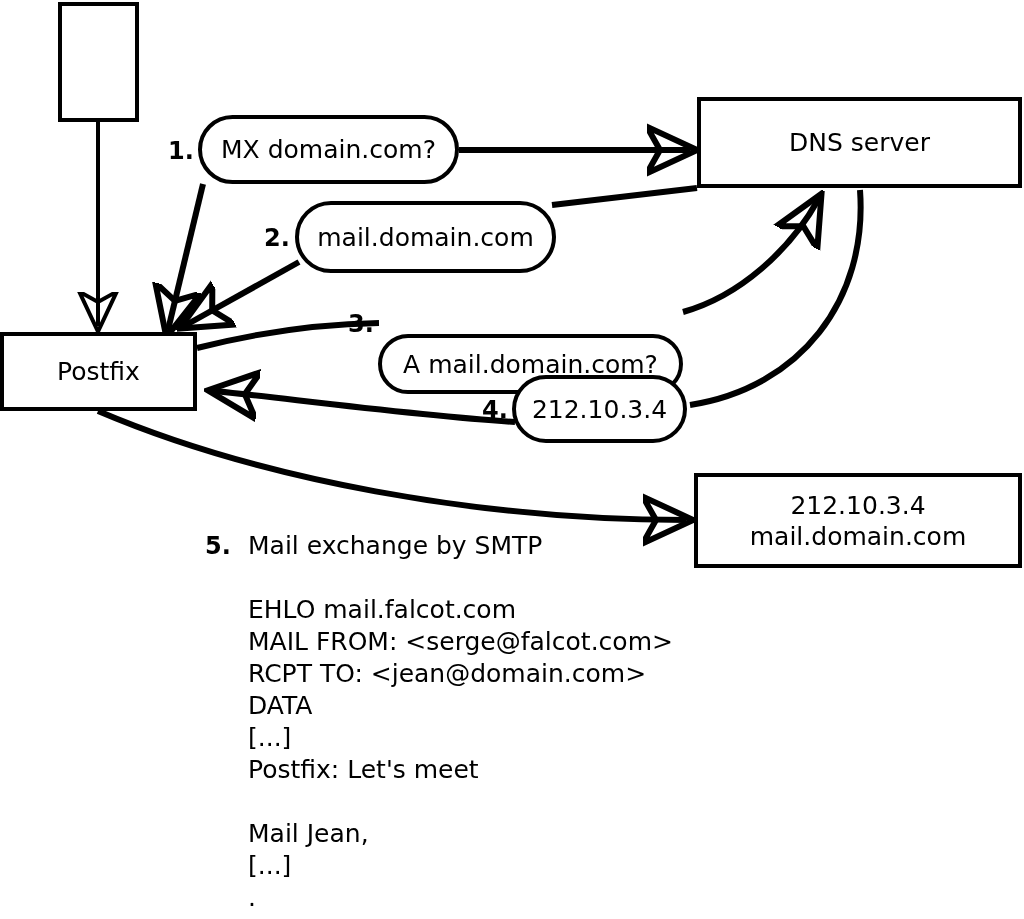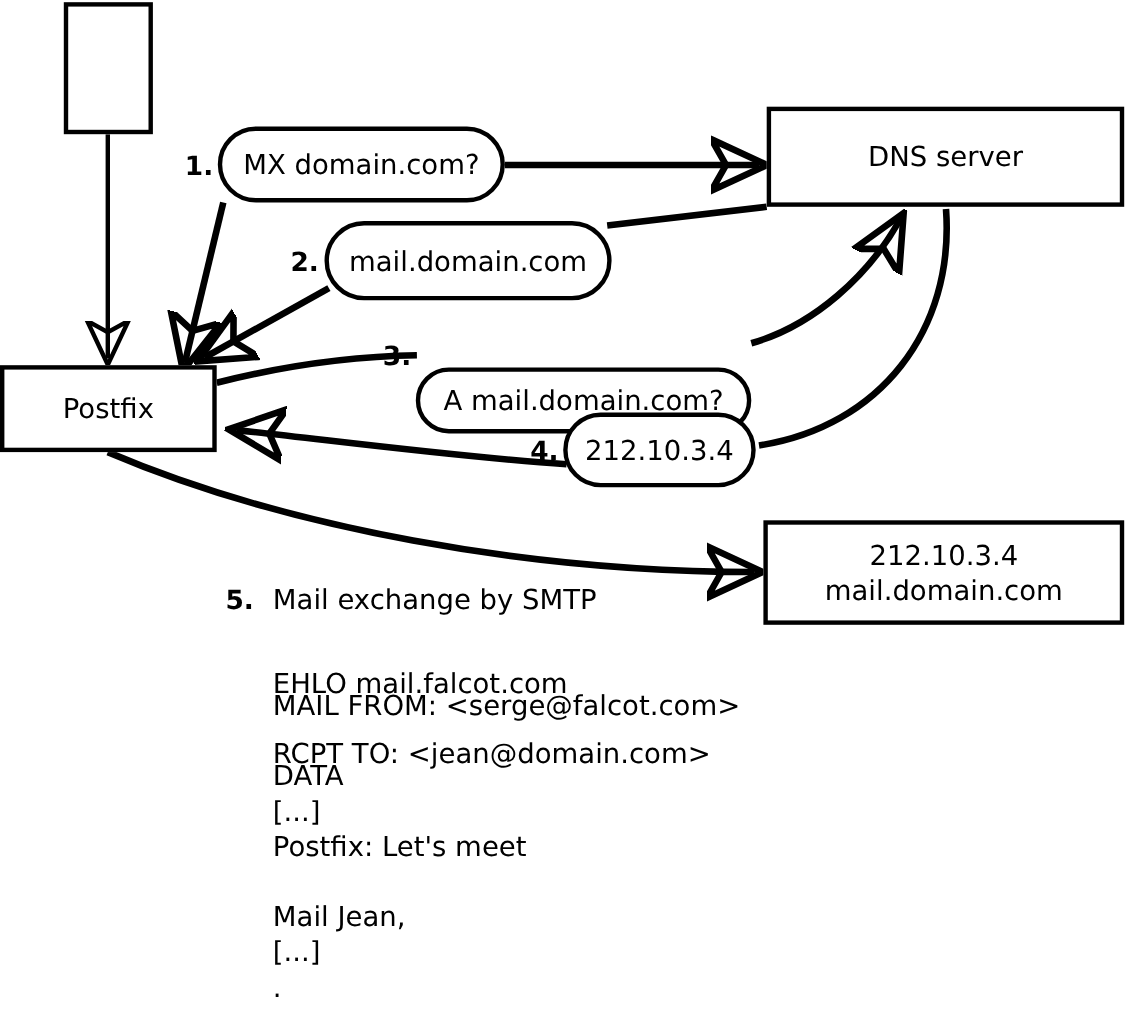--- a/index.html
+++ b/index.html
@@ -150,23 +150,23 @@
 
   <div class="step-num" style="left:482px; top:396px;">4.</div>
   <div class="bubble" style="left:512px; top:375px; width:175px; height:68px;">
     <span>212.10.3.4</span>
   </div>
 
   <div class="step-num" style="left:205px; top:532px;">5.</div>
   <div class="plain-text" style="left:248px; top:531px;">Mail exchange by SMTP</div>
 
   <div id="smtp-block" style="position:absolute; left:248px; top:595px; z-index:2;">
-      <div class="smtp-line" style="left: 0px; top: 0px; margin-top: 12px;">EHLO mail.falcot.com</div>
+      <div class="smtp-line" style="left: 0px; top: 0px;">EHLO mail.falcot.com</div>
       <div class="smtp-line" style="left: 0px; top: 32px;">MAIL FROM: &lt;serge@falcot.com&gt;</div>
-      <div class="smtp-line" style="left: 0px; top: 76px; text-align: center;">RCPT TO: &lt;jean@domain.com&gt;</div>
+      <div class="smtp-line" style="left: 0px; top: 64px; text-align: center;">RCPT TO: &lt;jean@domain.com&gt;</div>
       <div class="smtp-line" style="left: 0px; top: 96px;">DATA</div>
       <div class="smtp-line" style="left: 0px; top: 128px;">[...]</div>
       <div class="smtp-line" style="left: 0px; top: 160px;">Postfix: Let's meet</div>
       <div class="smtp-line" style="left: 0px; top: 192px;">&nbsp;</div>
       <div class="smtp-line" style="left: 0px; top: 224px;">Mail Jean,</div>
       <div class="smtp-line" style="left: 0px; top: 256px;">[...]</div>
       <div class="smtp-line" style="left: 0px; top: 288px;">.</div>
     </div>
 
 </div>

